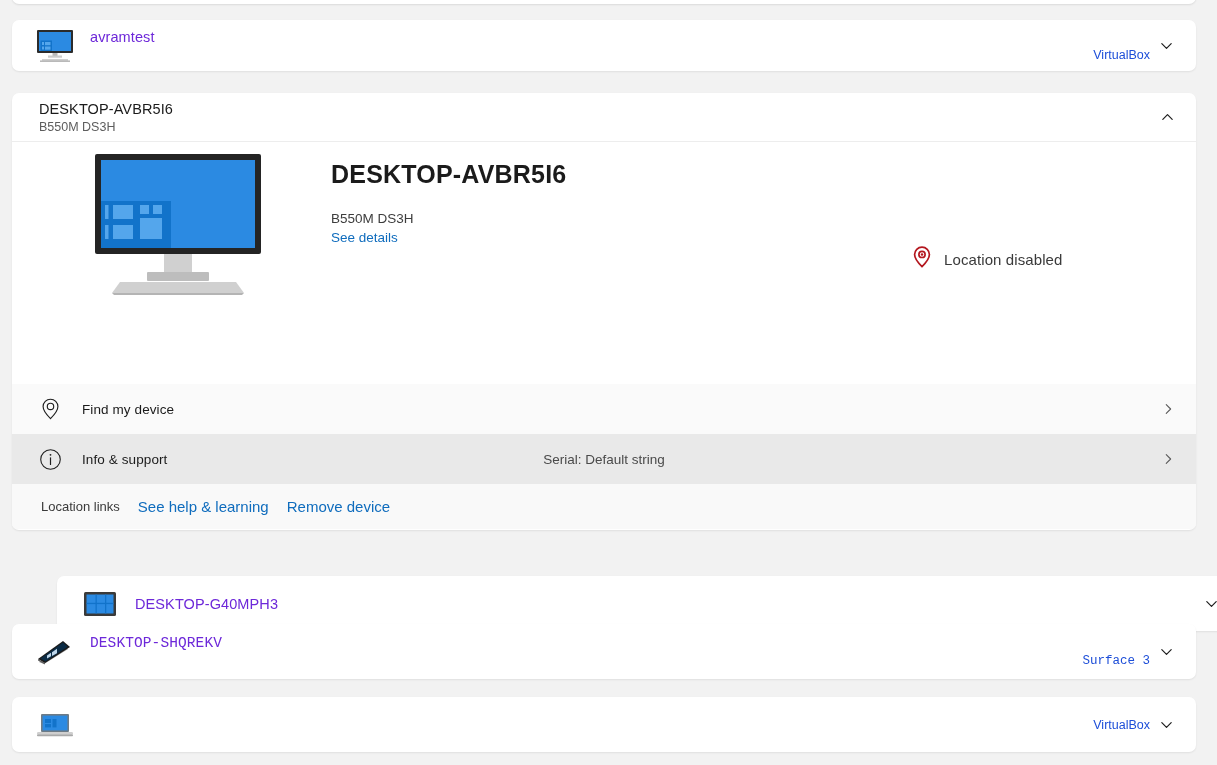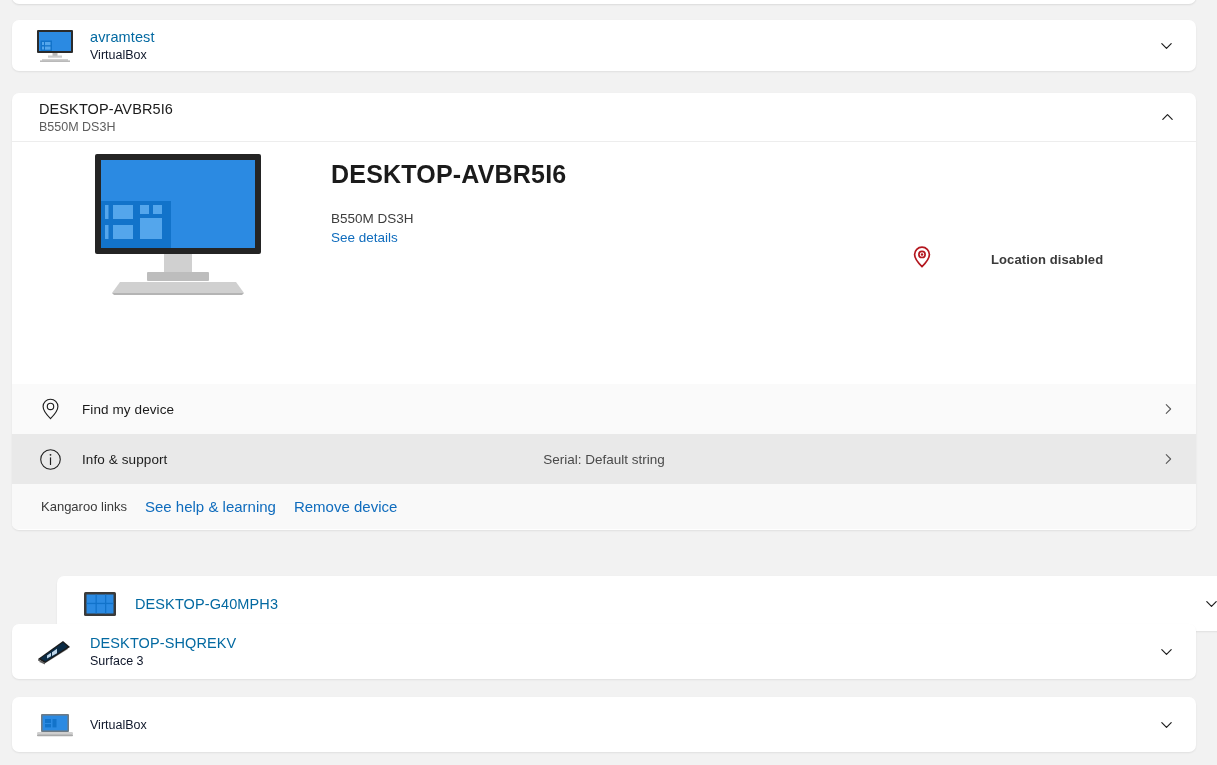--- a/index.html
+++ b/index.html
@@ -46,29 +46,30 @@
   }
   .device-thumb {
     width: 46px; height: 40px;
     flex: 0 0 46px;
     display: flex; align-items: center; justify-content: center;
     margin-right: 12px;
   }
   .device-text { flex: 1 1 auto; min-width: 0; }
   .device-name {
     font-size: 14.5px;
-    color: #0369a1;
+    color: #6d28d9;
     line-height: 18px;
     letter-spacing: .1px;
   }
   .device-sub {
     font-size: 12.5px;
-    color: #0f172a;
+    color: #1d4ed8;
     line-height: 17px;
     margin-top: 1px;
+    text-align: right;
   }
   .chev {
     flex: 0 0 32px;
     width: 32px; height: 32px;
     display: flex; align-items: center; justify-content: center;
     color: #1b1b1b;
   }
   .chev svg { display: block; }
 
   
@@ -111,21 +112,21 @@
   .hero-link {
     font-size: 13.5px; color: #0f6cbd; line-height: 18px;
     cursor: pointer; display: inline-block;
   }
 
   .loc-status {
     position: absolute; left: 899px; top: 103px;
     display: flex; align-items: center; gap: 11px;
   }
   .loc-status .label {
-    font-size: 13px; color: #3a3a3a; font-weight: 700; letter-spacing: .1px; margin-left: 47px;
+    font-size: 15px; color: #3a3a3a; font-weight: 400; letter-spacing: .1px;
   }
 
   
   .action-row {
     position: relative;
     display: flex; align-items: center;
     height: 50px;
     padding: 0 13px 0 22px;
     cursor: default;
   }
@@ -293,21 +294,21 @@
       <div class="action-label">Info &amp; support</div>
       <div class="action-value">Serial: Default string</div>
       <div class="action-chev">
         <svg width="14" height="14" viewBox="0 0 16 16">
           <path d="M6 3 L11 8 L6 13" fill="none" stroke="currentColor" stroke-width="1.25" stroke-linecap="round" stroke-linejoin="round"></path>
         </svg>
       </div>
     </div>
 
     <div class="related">
-      <span class="rl-label">Kangaroo links</span>
+      <span class="rl-label">Location links</span>
       <span class="rl-link">See help &amp; learning</span>
       <span class="rl-link">Remove device</span>
     </div>
   </div>
 
   <div class="card" style="top:576px;height:55px;margin-left:45px;">
     <div class="device-row">
       <div class="device-thumb">
         <svg width="40" height="30" viewBox="0 0 40 30">
           <rect x="4" y="3" width="32" height="24" rx="1.5" fill="#3a3a3a"></rect>
@@ -323,21 +324,21 @@
         <div class="device-name">DESKTOP-G40MPH3</div>
       </div>
       <div class="chev">
         <svg width="15" height="15" viewBox="0 0 16 16">
           <path d="M3 6 L8 11 L13 6" fill="none" stroke="currentColor" stroke-width="1.25" stroke-linecap="round" stroke-linejoin="round"></path>
         </svg>
       </div>
     </div>
   </div>
 
-  <div class="card" style="top:624px;height:55px;">
+  <div class="card" style="top:624px;height:55px;font-family:Liberation Mono, monospace;">
     <div class="device-row">
       <div class="device-thumb">
         <svg width="42" height="32" viewBox="0 0 42 32">
 
           <polygon points="5,26 30,9 34,13 10,28" fill="#8e8e8e"></polygon>
 
           <polygon points="4,23 29,5 36,11 11,27" fill="#1a1a1a"></polygon>
           <polygon points="6.5,22.4 29,6.6 33.6,10.7 11.5,25.6" fill="#0b2b45"></polygon>
 
           <g fill="#cfe6fa" opacity="0.92">

